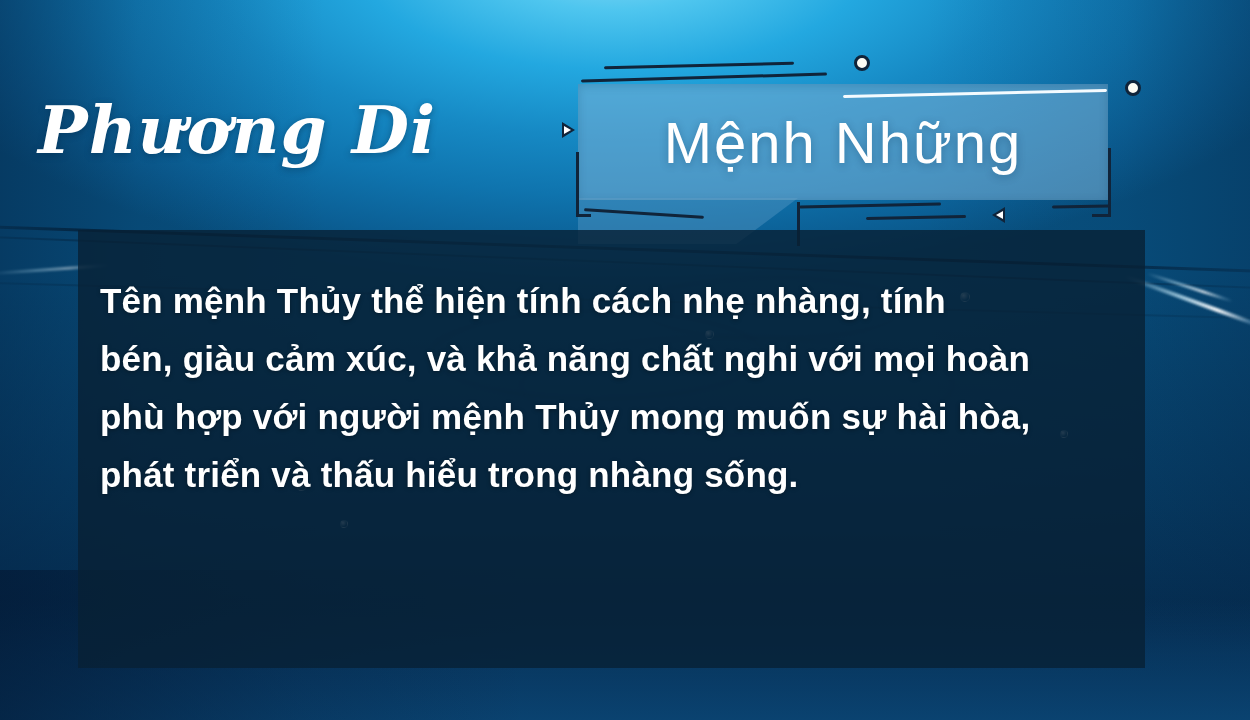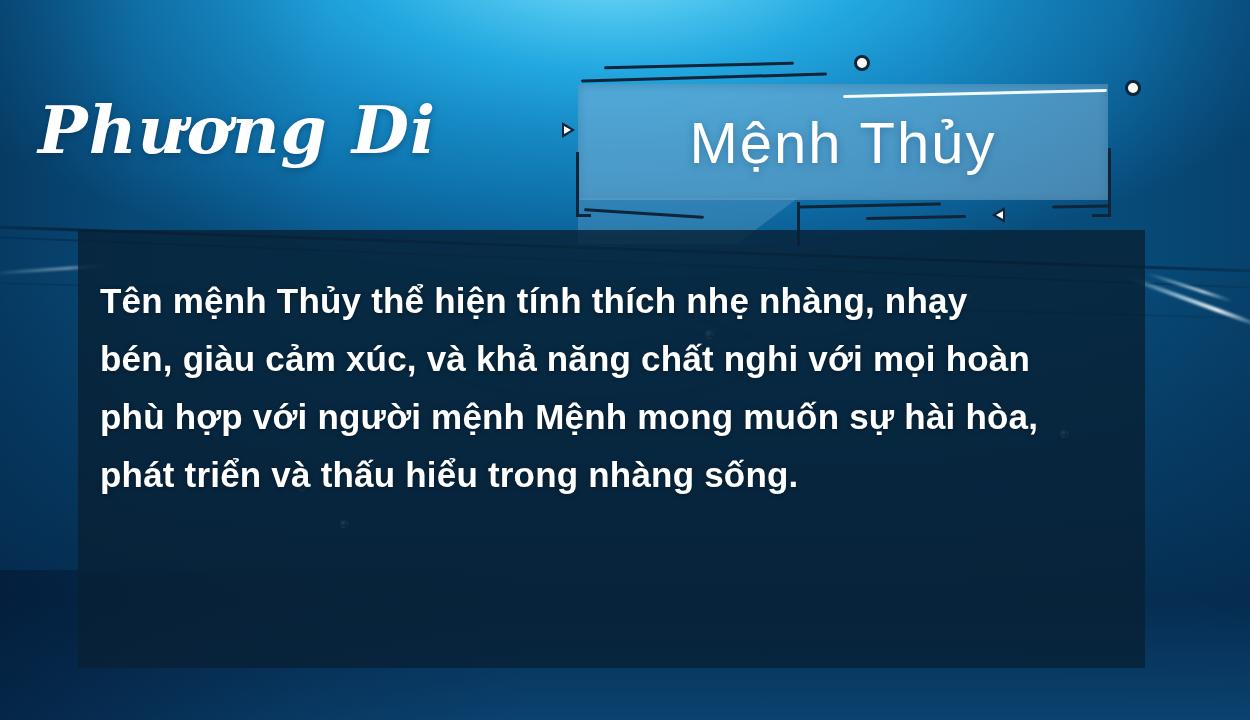--- a/index.html
+++ b/index.html
@@ -293,38 +293,38 @@
   <div class="logo">Phương Di</div>
 
   <div class="stroke" style="left:604px; top:64px; width:190px; transform:rotate(-1.4deg);"></div>
   <div class="stroke" style="left:581px; top:76px; width:246px; transform:rotate(-1.6deg);"></div>
   <div class="dot" style="left:854px; top:55px;"></div>
   <div class="dot" style="left:1125px; top:80px;"></div>
 
   <div class="banner-tail"></div>
   <div class="banner"></div>
   <div class="stroke white" style="left:843px; top:92px; width:264px; transform:rotate(-1.3deg); z-index:3;"></div>
-  <div class="banner-title">Mệnh Thủy</div>
+  <div class="banner-title">Mệnh Những</div>
 
   <div class="tri right" style="left:562px; top:122px;"></div>
   <div class="bracket" style="left:576px; top:152px; width:12px; height:62px;
               border-left-width:3px; border-bottom-width:3px;"></div>
   <div class="stroke" style="left:584px; top:212px; width:120px; transform:rotate(3.6deg);"></div>
 
   <div class="bracket" style="left:1092px; top:148px; width:16px; height:66px;
               border-right-width:3px; border-bottom-width:3px;"></div>
 
   <div class="stroke" style="left:799px; top:204px; width:142px; transform:rotate(-1.2deg);"></div>
   <div class="stroke" style="left:866px; top:216px; width:100px; transform:rotate(-1.2deg);"></div>
   <div class="stroke" style="left:1052px; top:205px; width:58px; transform:rotate(-1.2deg);"></div>
   <div class="tri left" style="left:992px; top:207px;"></div>
   <div class="bracket" style="left:797px; top:202px; width:10px; height:44px;
               border-left-width:3px;"></div>
 
   <div class="panel"></div>
   <div class="panel-text">
-    <div>Tên mệnh Thủy thể hiện tính thích nhẹ nhàng, nhạy</div>
+    <div>Tên mệnh Thủy thể hiện tính cách nhẹ nhàng, tính</div>
     <div>bén, giàu cảm xúc, và khả năng chất nghi với mọi hoàn</div>
-    <div>phù hợp với người mệnh Mệnh mong muốn sự hài hòa,</div>
+    <div>phù hợp với người mệnh Thủy mong muốn sự hài hòa,</div>
     <div>phát triển và thấu hiểu trong nhàng sống.</div>
   </div>
 
 </div>
 
 </body></html>

